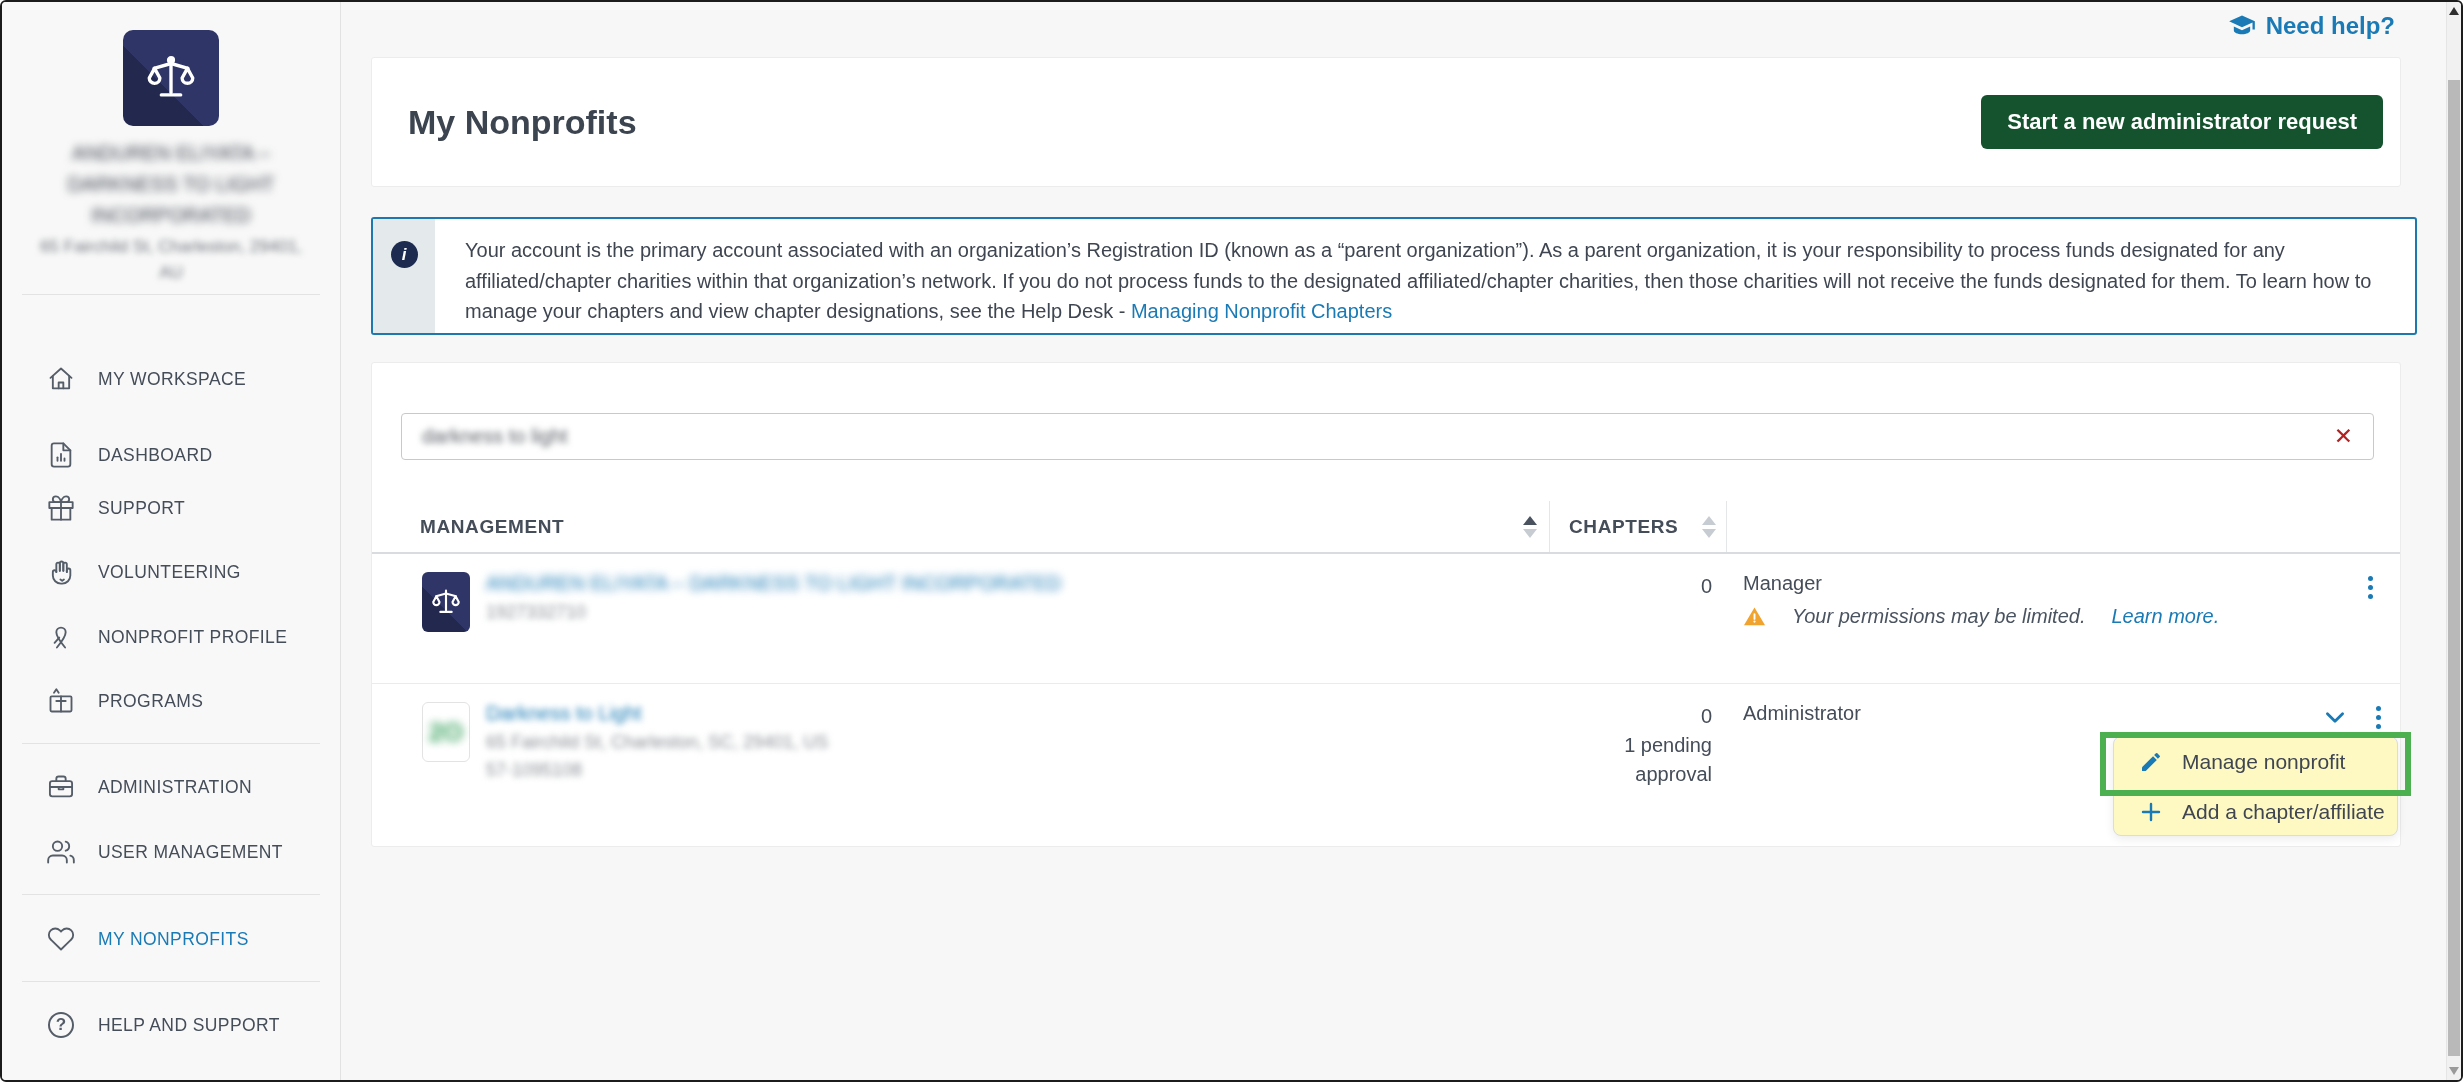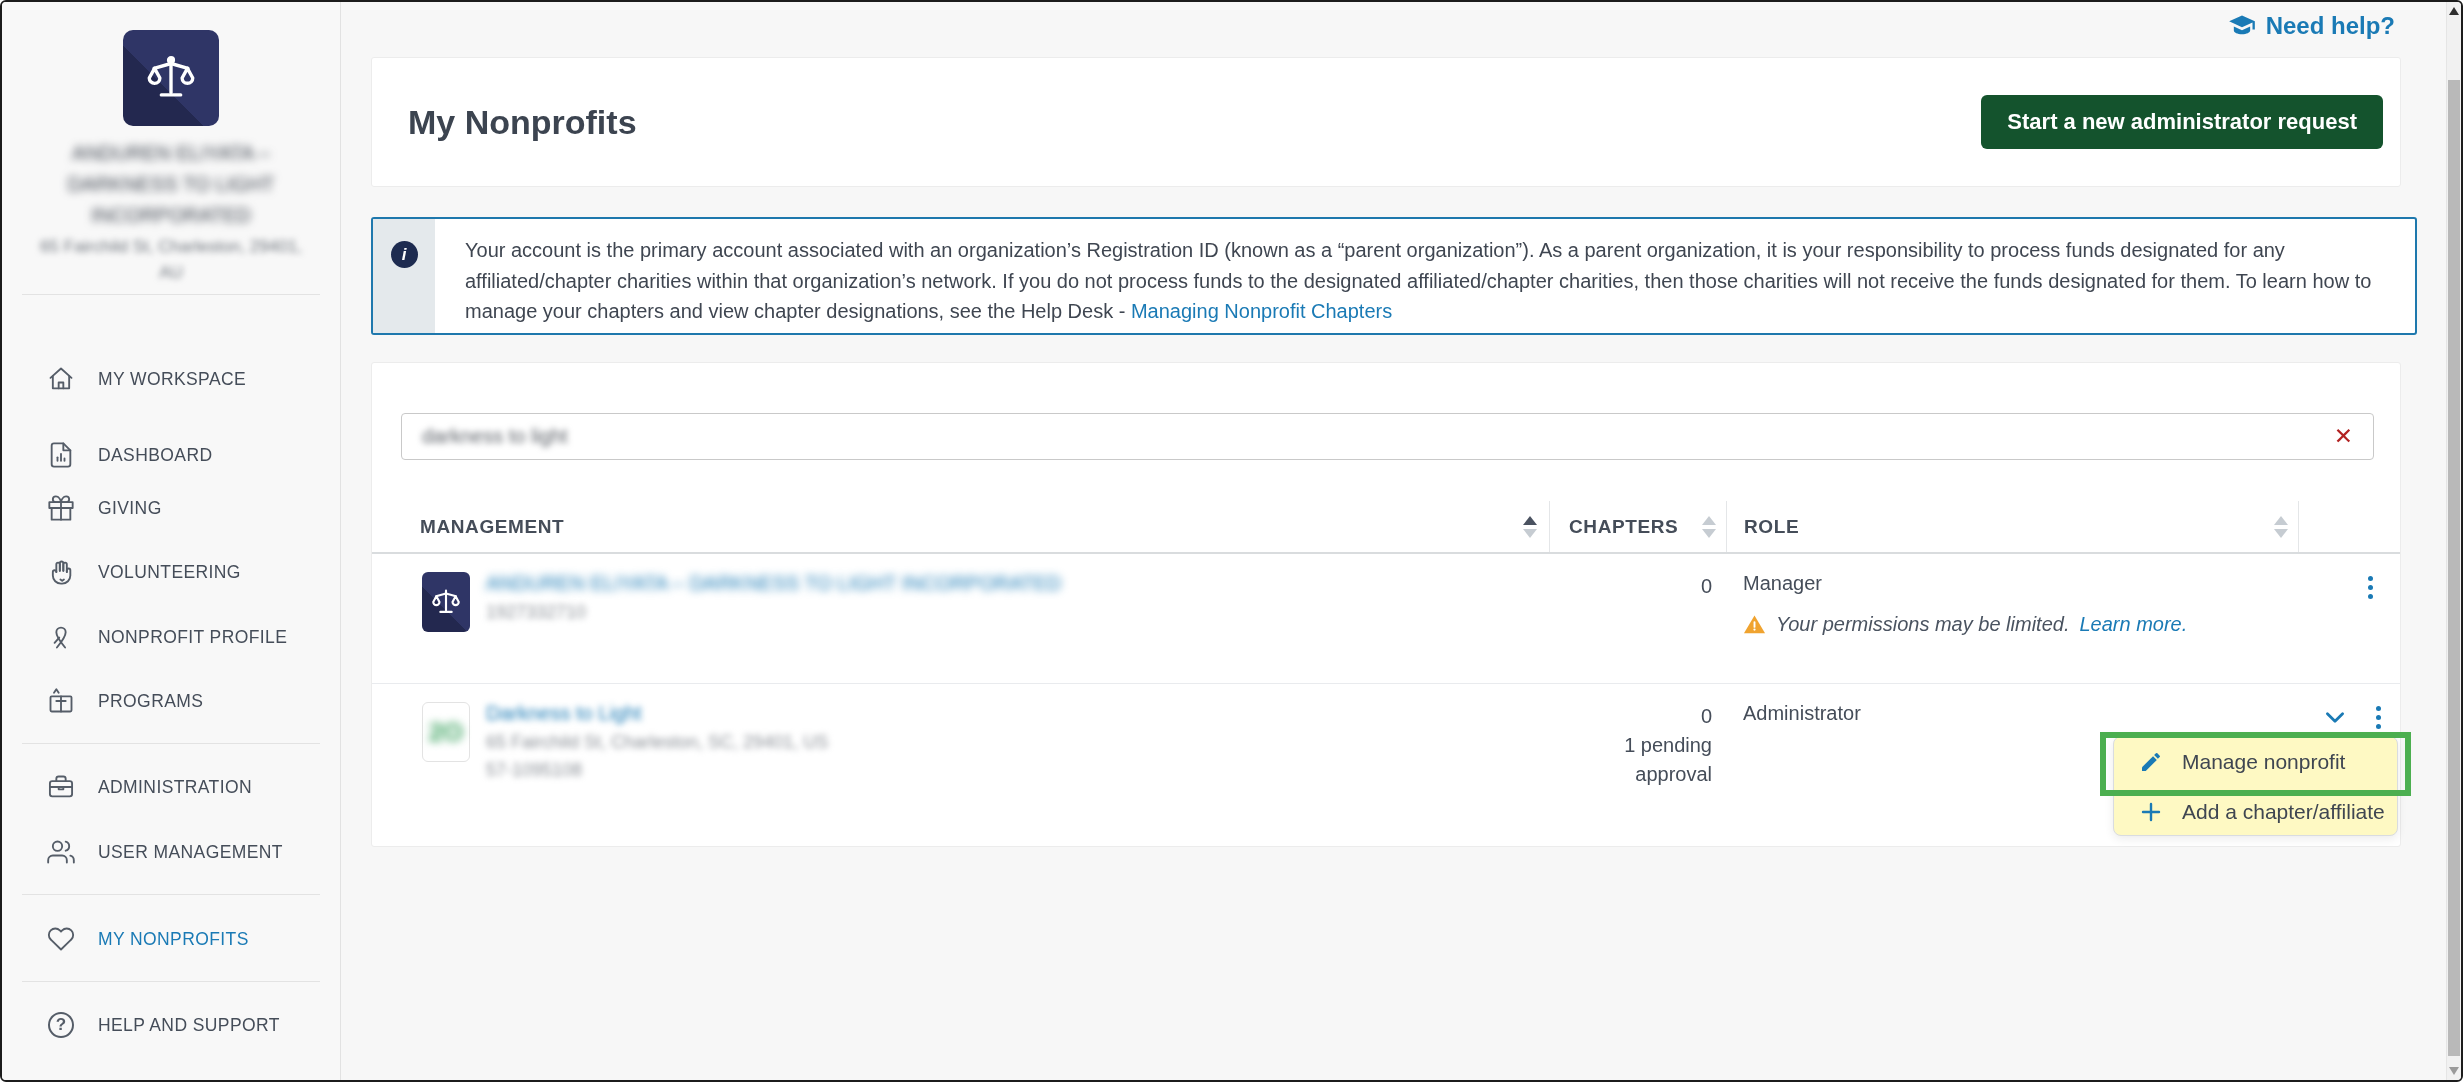--- a/index.html
+++ b/index.html
@@ -89,21 +89,21 @@
   .td.c3 { padding-left:17px; padding-top:18px; }
   .td.c4 { padding-top:20px; display:flex; gap:22px; padding-left:24px; align-items:flex-start; }
 
   .row-logo { width:48px; height:60px; border-radius:6px; flex:none; display:flex;
               align-items:center; justify-content:center; }
   .row-logo.navy { background:linear-gradient(225deg,#2f3566 58%,#23284f 58%); }
   .row-logo.lite { background:#fff; border:1px solid #e3e3e3; color:#3da360;
                    font-weight:700; font-size:26px; }
   .row-link { font-size:20px; color:#1a7ab5; cursor:pointer; }
   .row-sub { font-size:18px; color:#8b9097; margin-top:7px; }
-  .warn-line { margin-top:18px; display:flex; align-items:flex-end; gap:10px; }
+  .warn-line { margin-top:10px; display:flex; align-items:flex-end; gap:26px; }
   .warn-text { font-style:italic; font-size:20px; color:#4a5360; }
   .warn-link { font-style:italic; font-size:20px; }
 
   .kebab { display:flex; flex-direction:column; gap:4px; cursor:pointer; padding:2px 6px; }
   .kebab i { width:5px; height:5px; border-radius:50%; background:#1a7ab5; display:block; }
   .chev { cursor:pointer; color:#1a7ab5; margin-left:40px; }
   .trow1 .td.c4 { padding-left:64px; }
 
   .dropdown { position:absolute; left:1741px; top:373px; width:285px; height:100px;
               background:#fef9c3; border:1px solid #d9dce0; border-radius:8px;
@@ -184,21 +184,21 @@
     <div class="sb-item" style="top:474px">
       <span class="sb-ico">
         <svg width="28" height="28" viewBox="0 0 24 24" fill="none" stroke="currentColor" stroke-width="1.6" stroke-linecap="round" stroke-linejoin="round">
             <polyline points="20 12 20 22 4 22 4 12"></polyline>
             <rect x="2" y="7" width="20" height="5"></rect>
             <line x1="12" y1="22" x2="12" y2="7"></line>
             <path d="M12 7H7.5a2.5 2.5 0 0 1 0-5C11 2 12 7 12 7z"></path>
             <path d="M12 7h4.5a2.5 2.5 0 0 0 0-5C13 2 12 7 12 7z"></path>
           </svg>
       </span>
-      <span class="sb-label">GIVING</span>
+      <span class="sb-label">SUPPORT</span>
     </div>
     <div class="sb-item" style="top:603px">
       <span class="sb-ico">
         <svg width="28" height="28" viewBox="0 0 24 24" fill="none" stroke="currentColor" stroke-width="1.6" stroke-linecap="round" stroke-linejoin="round">
             <path d="M8.5 21C14 14.5 16 11 16 8a4 4 0 0 0-8 0c0 3 2 6.5 7.5 13"></path>
             <path d="M6.5 17l4-4.5"></path>
           </svg>
       </span>
       <span class="sb-label">NONPROFIT PROFILE</span>
     </div>
@@ -309,27 +309,20 @@
       <div class="tgrid thead">
         <div class="th c1">
           <span>MANAGEMENT</span>
           <span class="sorter push">
             <i class="tri-up on"></i>
               <i class="tri-dn"></i>
           </span>
         </div>
         <div class="th c2">
           <span>CHAPTERS</span>
-          <span class="sorter gap">
-            <i class="tri-up"></i>
-              <i class="tri-dn"></i>
-          </span>
-        </div>
-        <div class="th c3">
-          <span>ROLE</span>
           <span class="sorter gap">
             <i class="tri-up"></i>
               <i class="tri-dn"></i>
           </span>
         </div>
         <div class="th c4"></div>
       </div>
 
       <div class="tgrid trow1">
         <div class="td c1">

